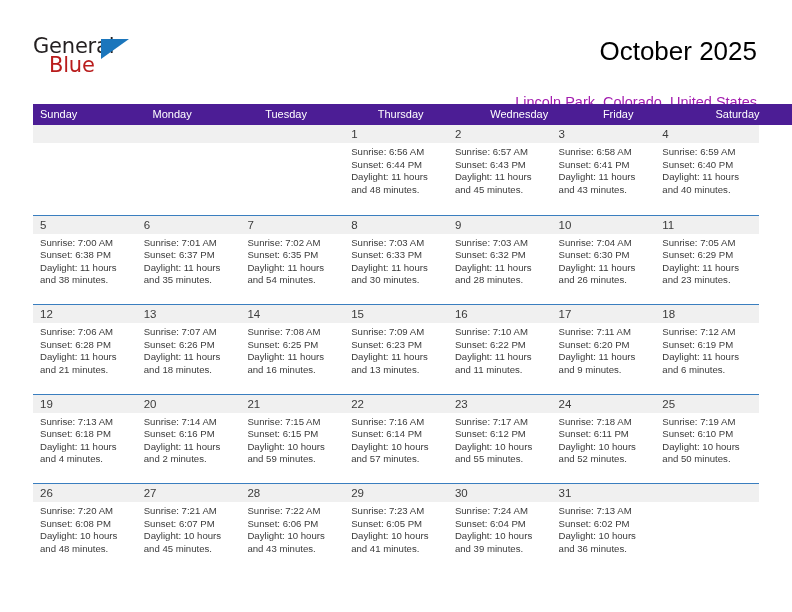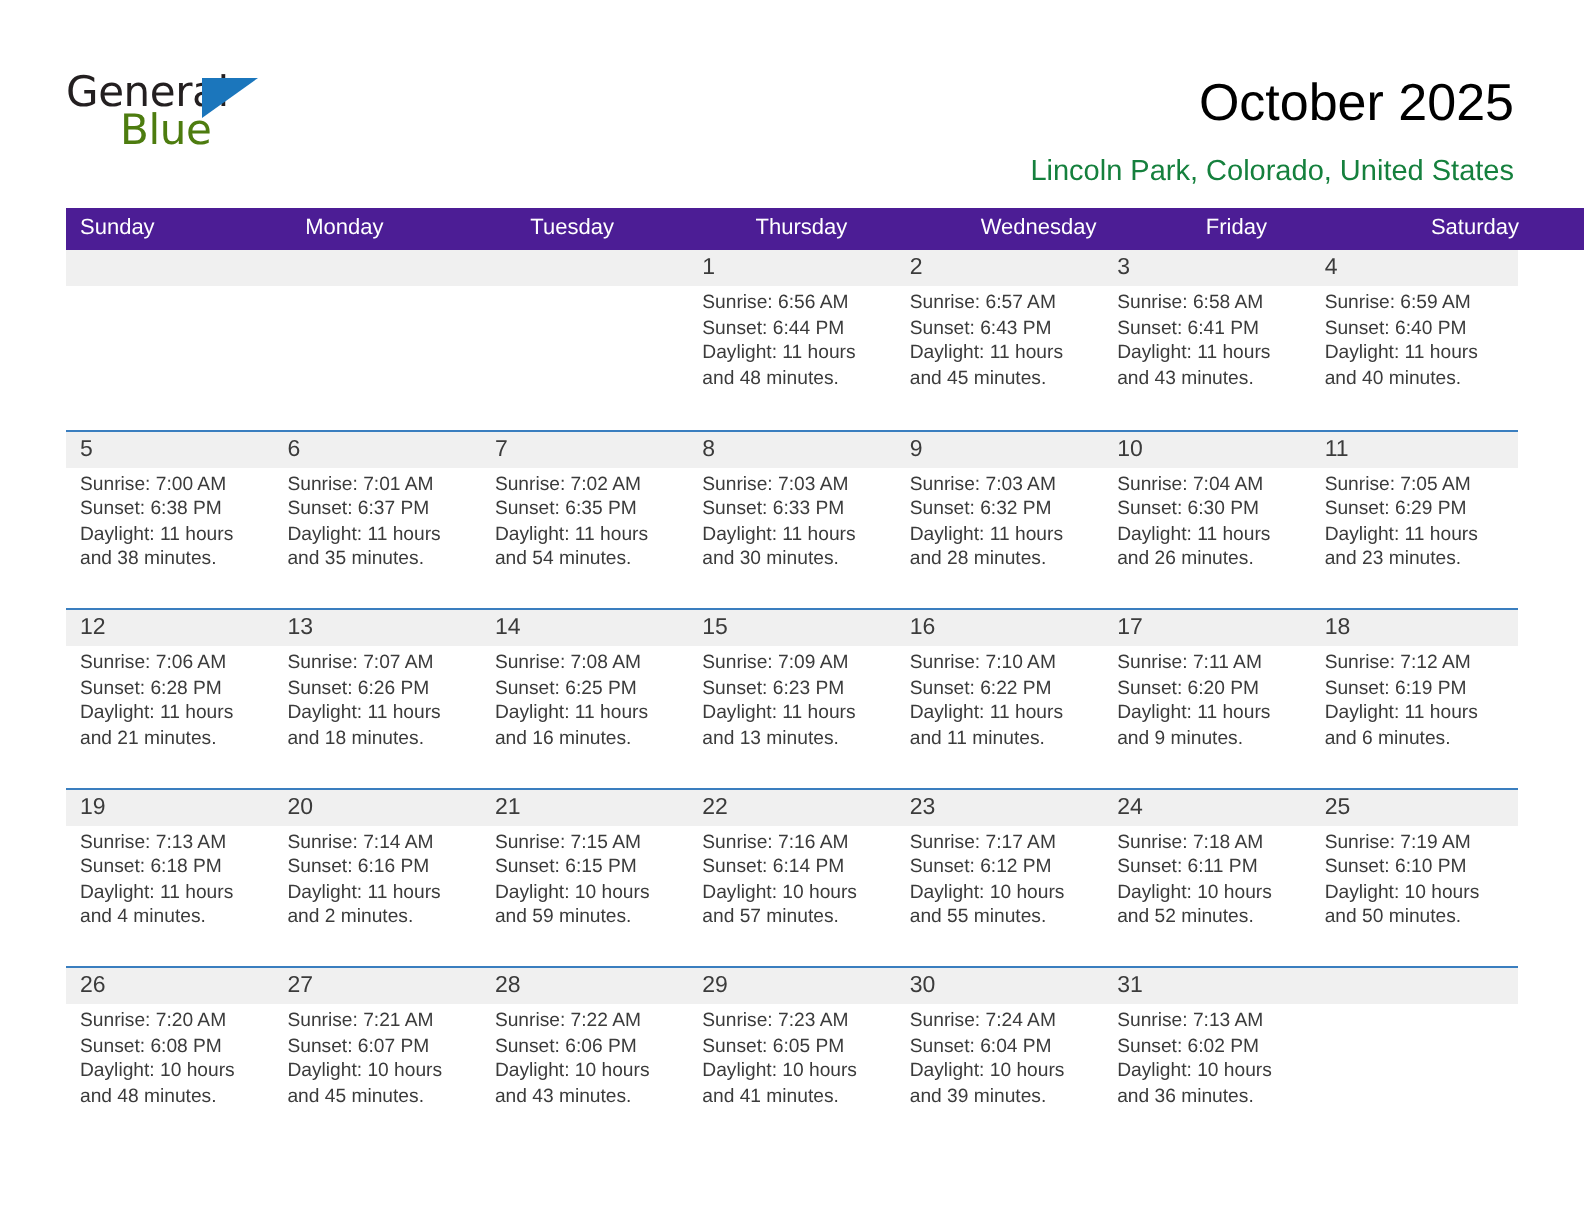--- a/index.html
+++ b/index.html
@@ -41,26 +41,26 @@
     left: 0;
     top: 0;
     font-size: 21px;
     line-height: 21px;
     letter-spacing: -0.2px;
     color: #231f20;
     font-family: "DejaVu Sans", sans-serif;
   }
   .logo-blue {
     position: absolute;
-    left: 27px;
+    left: 16px;
     top: 19px;
     font-size: 21px;
     line-height: 21px;
     letter-spacing: -0.2px;
-    color: #4d7c0f;
+    color: #b91c1c;
     font-family: "DejaVu Sans", sans-serif;
   }
   .logo-tri {
     position: absolute;
     left: 68px;
     top: 3px;
     width: 0;
     height: 0;
     border-left: 28px solid #1b76bc;
     border-bottom: 20px solid transparent;
@@ -72,24 +72,24 @@
     top: 36px;
     font-size: 26px;
     line-height: 30px;
     color: #000000;
     text-align: left;
     white-space: nowrap;
   }
   .subtitle {
     position: absolute;
     right: 35px;
-    top: 78px;
+    top: 94px;
     font-size: 14.5px;
     line-height: 17px;
-    color: #15803d;
+    color: #a21caf;
     text-align: right;
     white-space: nowrap;
   }
 
   
   .calendar {
     position: absolute;
     left: 33px;
     top: 104px;
     width: 726px;

